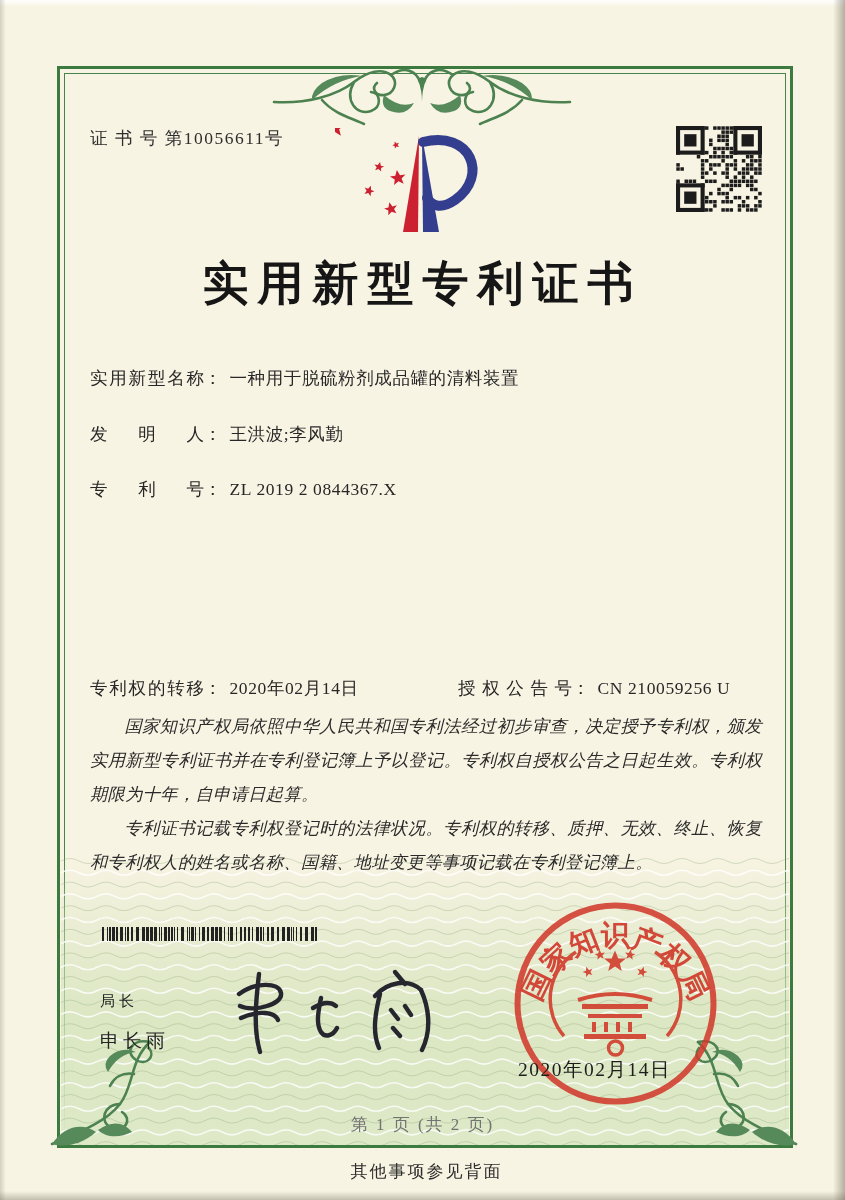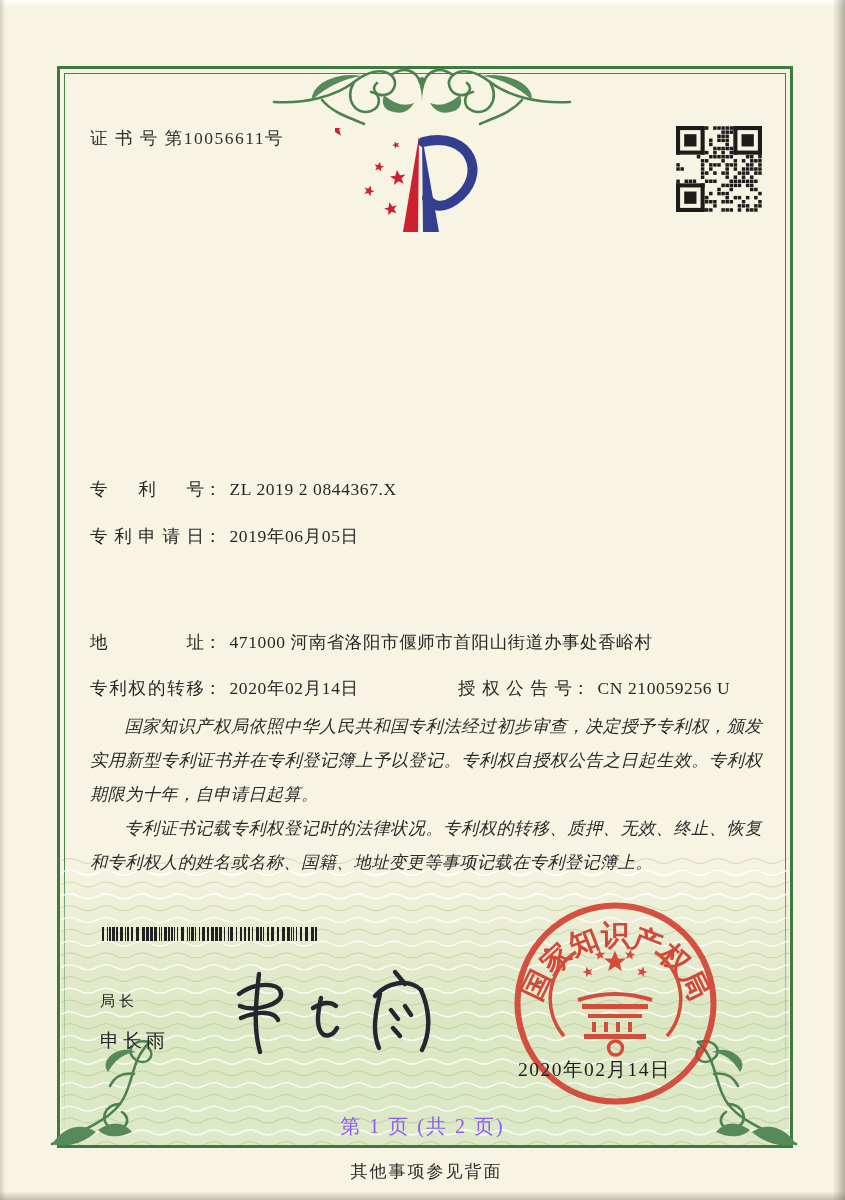--- a/index.html
+++ b/index.html
@@ -53,21 +53,21 @@
 
   .barcode{position:absolute;left:100px;top:926px;}
 
   .director-label{position:absolute;left:100px;top:992px;font-size:15px;letter-spacing:4px;color:#222;}
   .director-name{position:absolute;left:100px;top:1028px;font-size:19px;letter-spacing:4px;color:#222;}
   .signature{position:absolute;left:225px;top:962px;}
 
   .seal{position:absolute;left:508px;top:896px;opacity:.92;}
   .seal-date{position:absolute;left:518px;top:1056px;font-size:19.5px;letter-spacing:1.5px;color:#1d1d1d;}
 
-  .page-info{position:absolute;left:0;top:1113px;width:845px;text-align:center;font-size:20px;letter-spacing:2px;color:#8b5cf6;}
+  .page-info{position:absolute;left:0;top:1113px;width:845px;text-align:center;font-size:17px;letter-spacing:2px;color:#737373;}
   .back-note{position:absolute;left:4px;top:1160px;width:845px;text-align:center;font-size:17px;letter-spacing:2px;color:#2c2c2c;}
 
   .top-ornament{position:absolute;left:272px;top:62px;}
   .corner-bl{position:absolute;left:44px;top:1038px;}
   .corner-br{position:absolute;left:692px;top:1038px;}
 </style>
 </head>
 <body>
 
 <div id="page">
@@ -311,29 +311,30 @@
       <rect x="33.061904761904756" y="82.2047619047619" width="3.495238095238095" height="3.495238095238095" fill="#1c1c1c"></rect>
       <rect x="45.34761904761904" y="82.2047619047619" width="3.495238095238095" height="3.495238095238095" fill="#1c1c1c"></rect>
       <rect x="49.442857142857136" y="82.2047619047619" width="3.495238095238095" height="3.495238095238095" fill="#1c1c1c"></rect>
       <rect x="53.53809523809523" y="82.2047619047619" width="3.495238095238095" height="3.495238095238095" fill="#1c1c1c"></rect>
       <rect x="61.72857142857142" y="82.2047619047619" width="3.495238095238095" height="3.495238095238095" fill="#1c1c1c"></rect>
       <rect x="69.91904761904762" y="82.2047619047619" width="3.495238095238095" height="3.495238095238095" fill="#1c1c1c"></rect>
       <rect x="74.0142857142857" y="82.2047619047619" width="3.495238095238095" height="3.495238095238095" fill="#1c1c1c"></rect>
       <rect x="78.1095238095238" y="82.2047619047619" width="3.495238095238095" height="3.495238095238095" fill="#1c1c1c"></rect>
     </svg>
 
-
+  <div class="doc-title">实用新型专利证书</div>
+
+  <div class="frow" style="top:366px">
+    <span class="flabel">实用新型名称</span><span class="fcolon">：</span><span class="fvalue">一种用于脱硫粉剂成品罐的清料装置</span>
+  </div>
+  <div class="frow" style="top:422px">
+    <span class="flabel">发明人</span><span class="fcolon">：</span><span class="fvalue">王洪波;李风勤</span>
+  </div>
   <div class="frow" style="top:477px">
     <span class="flabel">专利号</span><span class="fcolon">：</span><span class="fvalue">ZL 2019 2 0844367.X</span>
-  </div>
-  <div class="frow" style="top:524px">
-    <span class="flabel">专利申请日</span><span class="fcolon">：</span><span class="fvalue">2019年06月05日</span>
-  </div>
-  <div class="frow" style="top:630px">
-    <span class="flabel">地址</span><span class="fcolon">：</span><span class="fvalue">471000 河南省洛阳市偃师市首阳山街道办事处香峪村</span>
   </div>
   <div class="frow" style="top:676px">
     <span class="flabel">专利权的转移</span><span class="fcolon">：</span><span class="fvalue">2020年02月14日</span>
   </div>
   <div class="frow2" style="top:676px">
     <span class="flabel">授权公告号</span><span class="fcolon">：</span><span class="fvalue">CN 210059256 U</span>
   </div>
 
   <div class="paras">
     <p>国家知识产权局依照中华人民共和国专利法经过初步审查，决定授予专利权，颁发实用新型专利证书并在专利登记簿上予以登记。专利权自授权公告之日起生效。专利权期限为十年，自申请日起算。</p>

